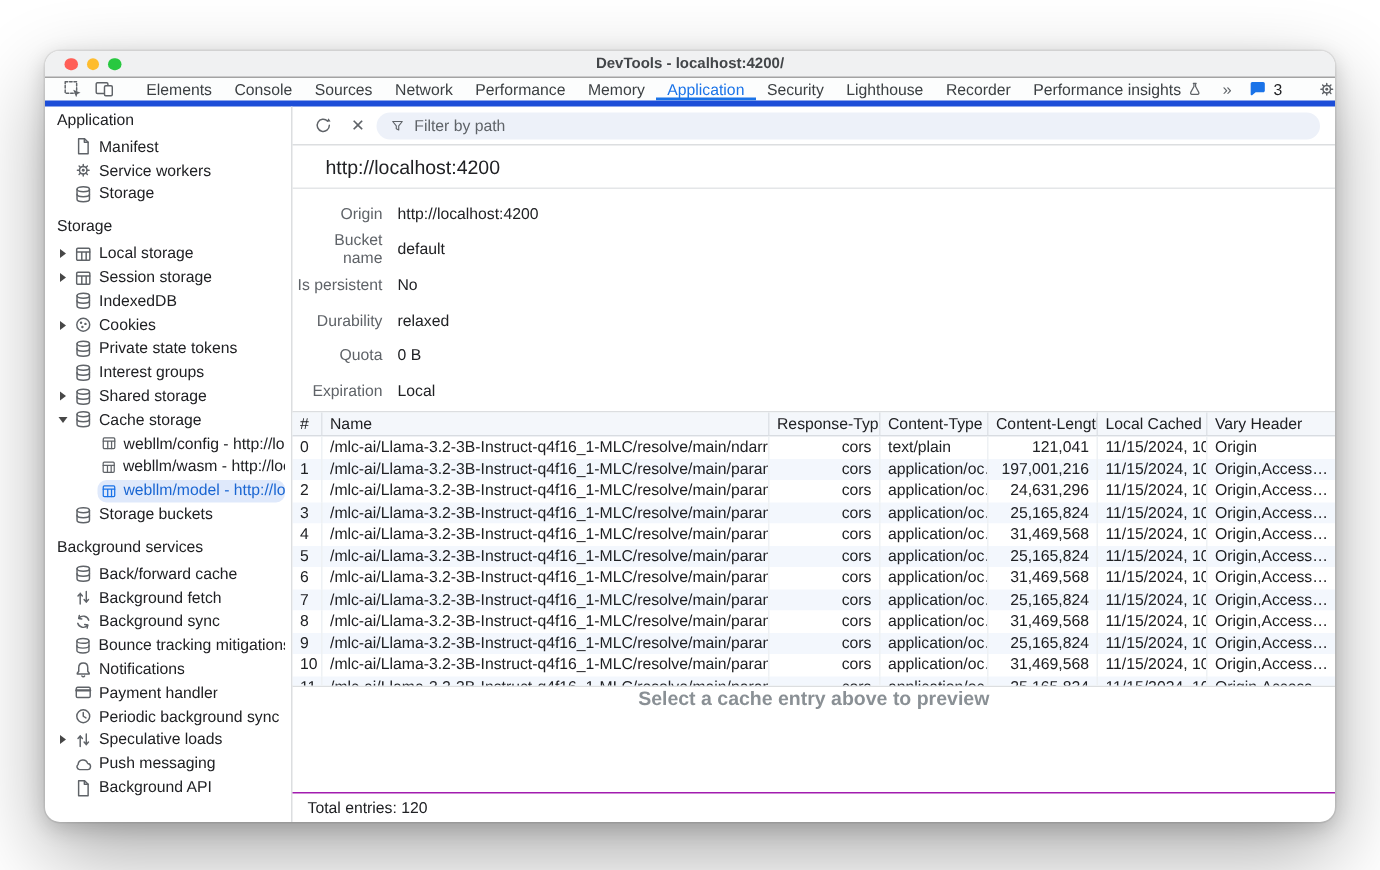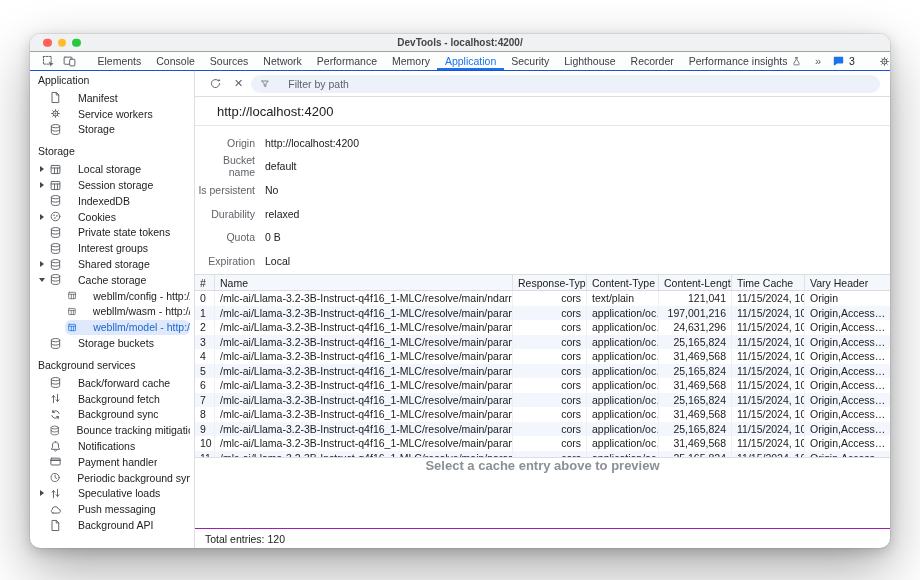--- a/index.html
+++ b/index.html
@@ -9,21 +9,21 @@
     background:#fff; border-radius:10px; overflow:hidden;
     box-shadow:0 22px 55px rgba(0,0,0,.33), 0 4px 14px rgba(0,0,0,.18), 0 0 0 1px rgba(0,0,0,.07);
     display:flex; flex-direction:column; }
   
   .titlebar{ height:18px; background:#f0f1f2; border-bottom:1px solid #a3a3a3;
     display:flex; align-items:center; justify-content:center; position:relative;
     font-size:10px; font-weight:700; color:#434649; flex:0 0 auto; }
   .tl-group{ position:absolute; left:13px; top:50%; transform:translateY(-50%); display:flex; gap:6px; }
   .tl{ width:8.5px; height:8.5px; border-radius:50%; }
   
-  .tabbar{ height:19px; border-bottom:1px solid #1d4ed8; display:flex; align-items:stretch;
+  .tabbar{ height:19px; border-bottom:4px solid #1d4ed8; display:flex; align-items:stretch;
     padding:0 6px 0 8px; font-size:10.5px; color:#5f6368; background:#fcfdfd; flex:0 0 auto;
     overflow:hidden; white-space:nowrap; }
   .tb-ic{ display:flex; align-items:center; padding:0 4px; color:#5f6368; }
   .tb-sep{ width:1px; background:#dadce0; margin:3px 5px; }
   .tab{ display:flex; align-items:center; gap:4px; padding:0 7.5px; color:#3c4043; position:relative; }
   .tab.active{ color:#1a73e8; box-shadow:inset 0 -2px 0 #1a73e8; }
   .tab .flask{ color:#5f6368; }
   .tb-right{ margin-left:auto; display:flex; align-items:center; gap:2px; }
   .chev{ font-size:11px; color:#5f6368; padding:0 5px; }
   .badge-wrap{ display:flex; align-items:center; gap:4px; padding:0 4px; color:#202124; }
@@ -31,35 +31,35 @@
   
   .bodyrow{ flex:1; display:flex; min-height:0; }
   .sidebar{ width:165px; flex:0 0 auto; border-right:1px solid #dcdee0; font-size:10.5px;
     color:#202124; overflow:hidden; padding-top:2px; }
   .sec-h{ height:24px; display:flex; align-items:flex-end; padding:0 0 4px 8px; color:#202124; }
   .sec-h.first{ height:17px; }
   .si{ height:15.8px; display:flex; align-items:center; padding-left:7px; }
   .arr{ width:10px; flex:0 0 auto; display:flex; justify-content:center; align-items:center; }
   .tri-r{ width:0; height:0; border-left:4px solid #474747; border-top:3.5px solid transparent; border-bottom:3.5px solid transparent; }
   .tri-d{ width:0; height:0; border-top:4px solid #474747; border-left:3.5px solid transparent; border-right:3.5px solid transparent; }
-  .hl{ flex:1; display:flex; align-items:center; gap:16px; height:15px; border-radius:6px;
+  .hl{ flex:1; display:flex; align-items:center; gap:4px; height:15px; border-radius:6px;
     margin-right:4px; min-width:0; padding-left:2px; color:#5f6368; }
   .si .lbl{ color:#202124; white-space:nowrap; overflow:hidden; }
   .si.sub .hl{ margin-left:18px; }
   .si.selected .hl{ background:#dfe9fb; }
   .si.selected .hl{ color:#1a73e8; }
   .si.selected .lbl{ color:#1a66d2; }
   svg .f{ fill:currentColor; stroke:none; }
   
   .main{ flex:1; display:flex; flex-direction:column; min-width:0; }
   .filterbar{ height:26px; border-bottom:1px solid #dcdee0; display:flex; align-items:center;
     gap:8px; padding:0 10px; flex:0 0 auto; color:#5f6368; }
   .xbtn{ font-size:11px; color:#5f6368; }
   .pill{ flex:1; height:18px; background:#edf1f9; border-radius:9px; display:flex;
-    align-items:center; gap:18px; padding:0 9px; }
+    align-items:center; gap:6px; padding:0 9px; }
   .pill input{ border:none; outline:none; background:transparent; font-family:inherit;
     font-size:10.5px; color:#3c4043; flex:1; }
   .pill input::placeholder{ color:#5f6368; opacity:1; }
   .origin-title{ height:29px; border-bottom:1px solid #e4e6e8; display:flex; align-items:center;
     padding-left:22px; font-size:13px; color:#202124; flex:0 0 auto; }
   .meta{ height:148px; padding-top:5px; flex:0 0 auto; }
   .meta-row{ height:23.6px; display:flex; align-items:center; font-size:10.5px; }
   .meta-label{ width:60px; text-align:right; color:#5f6368; flex:0 0 auto; }
   .meta-value{ margin-left:10px; color:#202124; }
   
@@ -498,21 +498,21 @@
           </div>
         </div>
 
       <div class="grid">
         <div class="gh" id="grid-head">
             <span class="c">#</span>
             <span class="c">Name</span>
             <span class="c">Response-Type</span>
             <span class="c">Content-Type</span>
             <span class="c">Content-Length</span>
-            <span class="c">Time Cache</span>
+            <span class="c">Local Cached</span>
             <span class="c">Vary Header</span>
           </div>
         <div class="gb" id="grid-body">
             <div class="tr">
               <span class="td">0</span>
               <span class="td">/mlc-ai/Llama-3.2-3B-Instruct-q4f16_1-MLC/resolve/main/ndarray-c…</span>
               <span class="td r">cors</span>
               <span class="td">text/plain</span>
               <span class="td r">121,041</span>
               <span class="td">11/15/2024, 10…</span>

